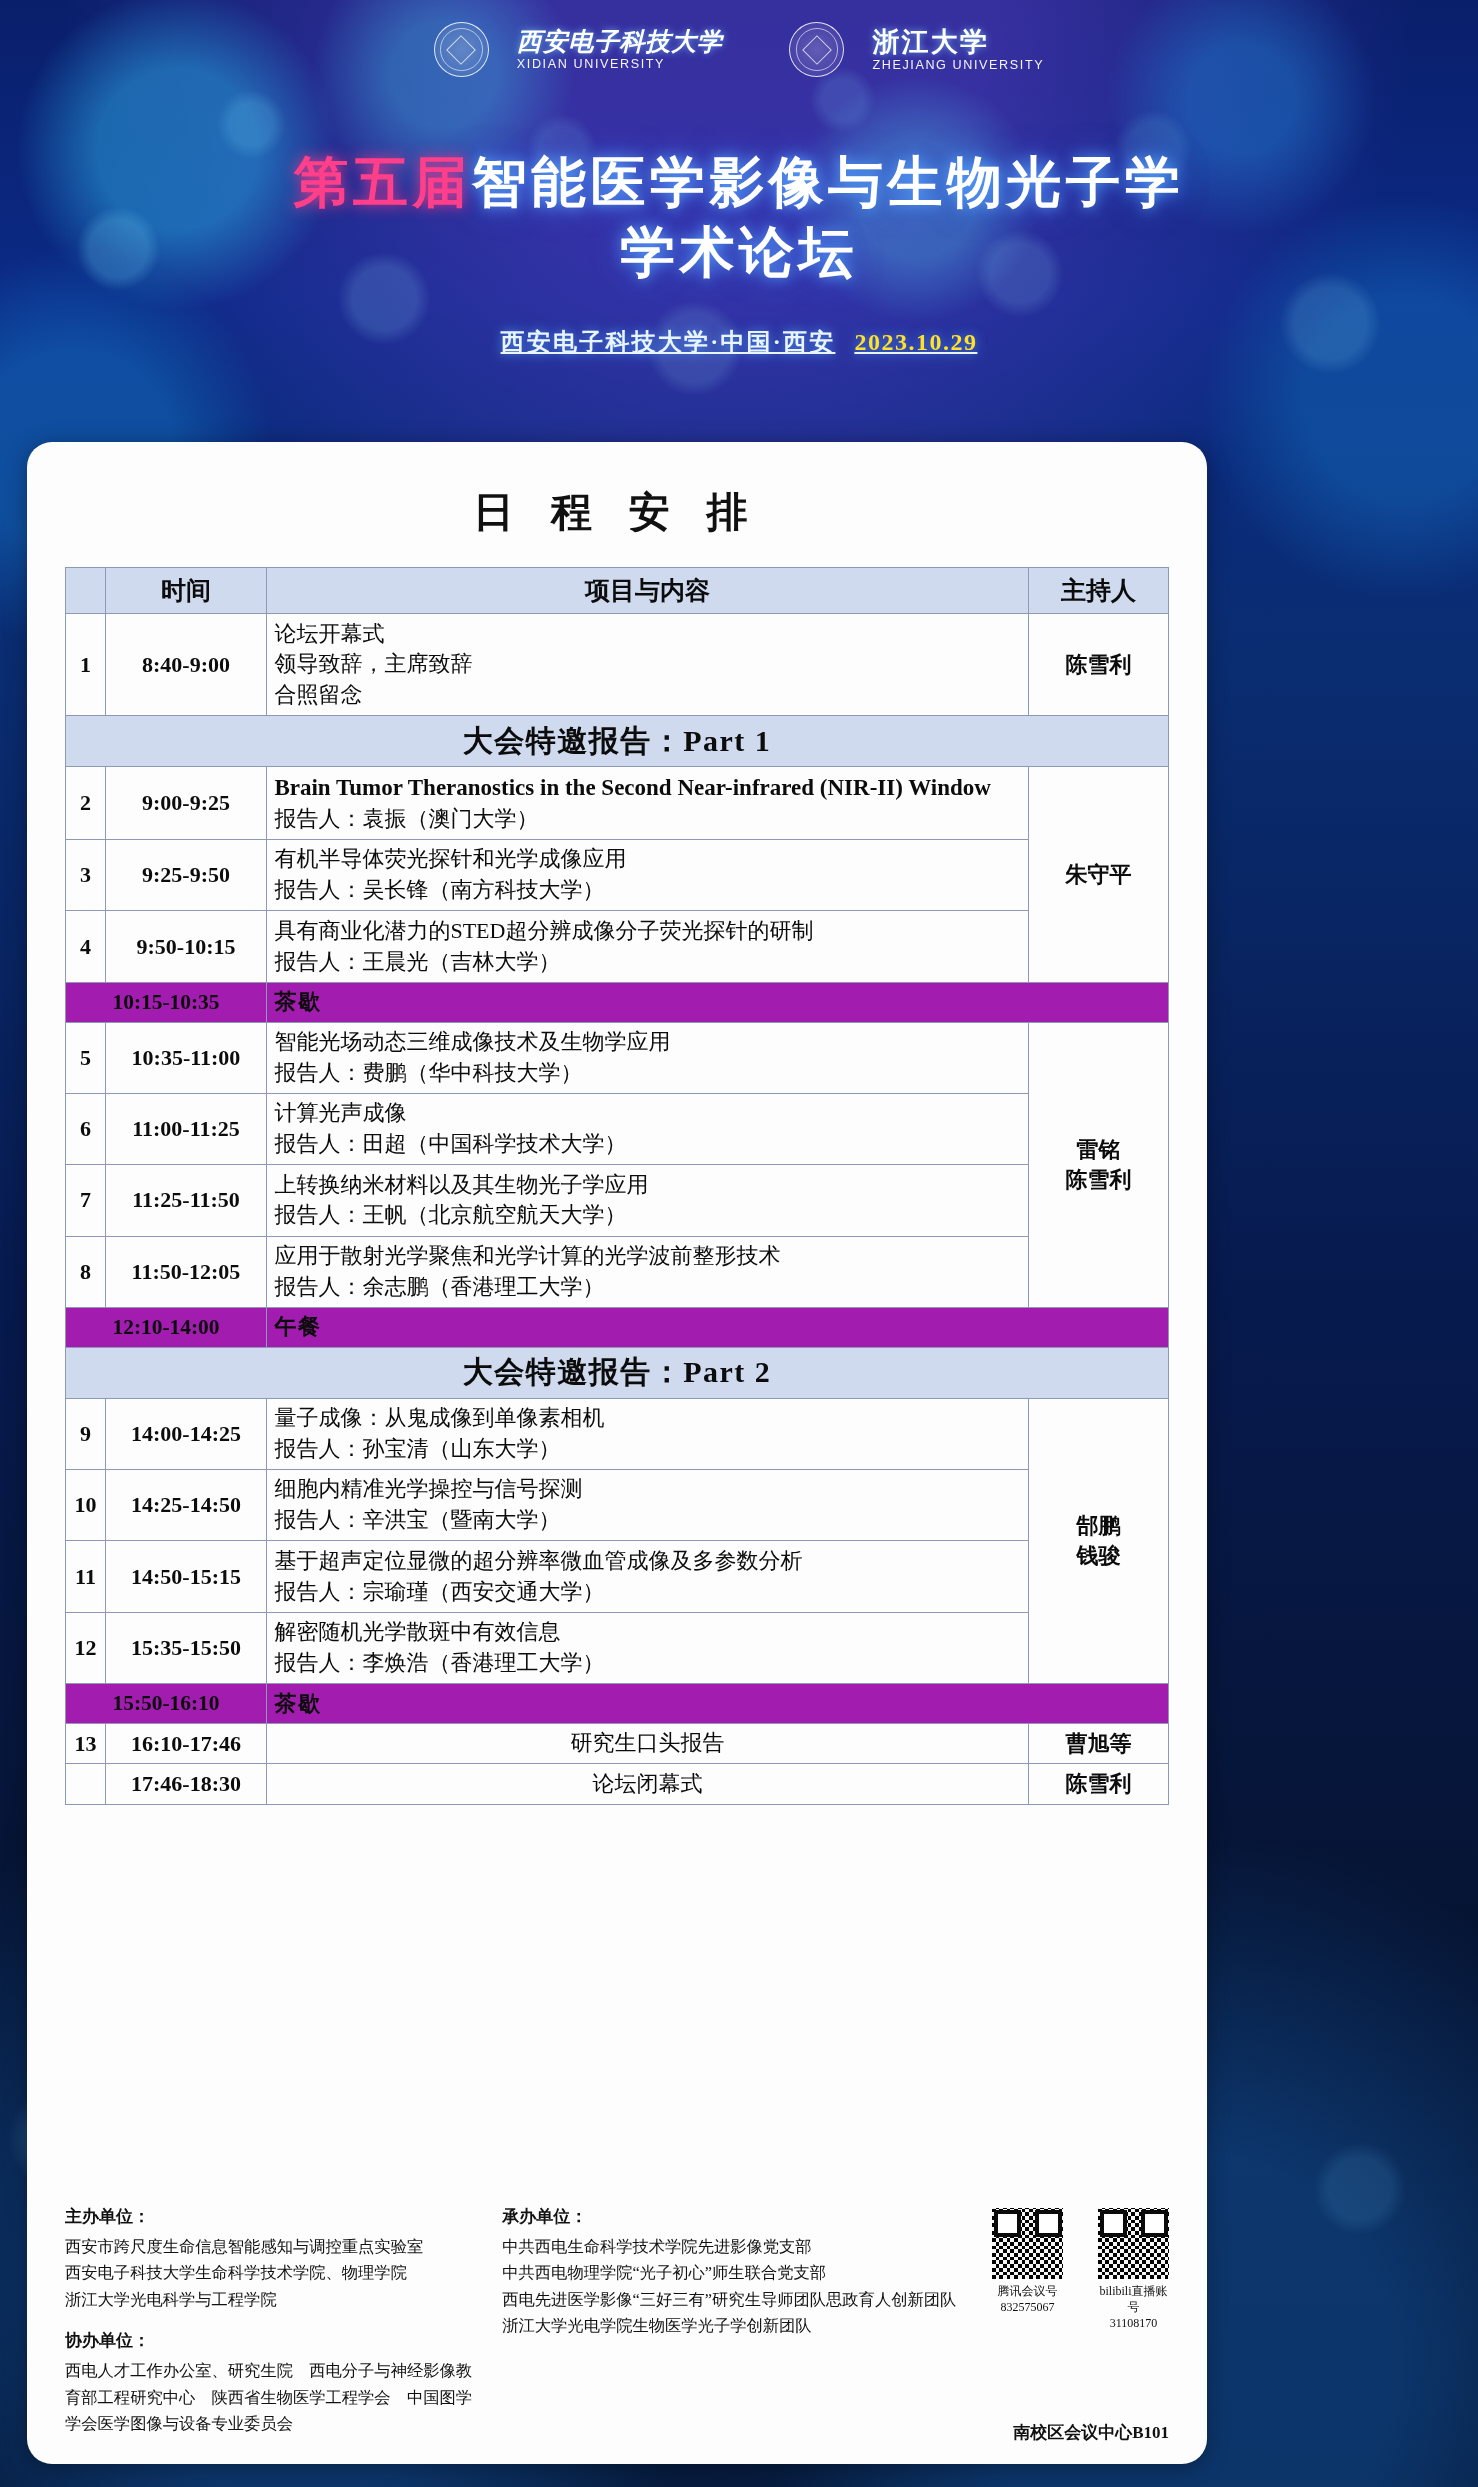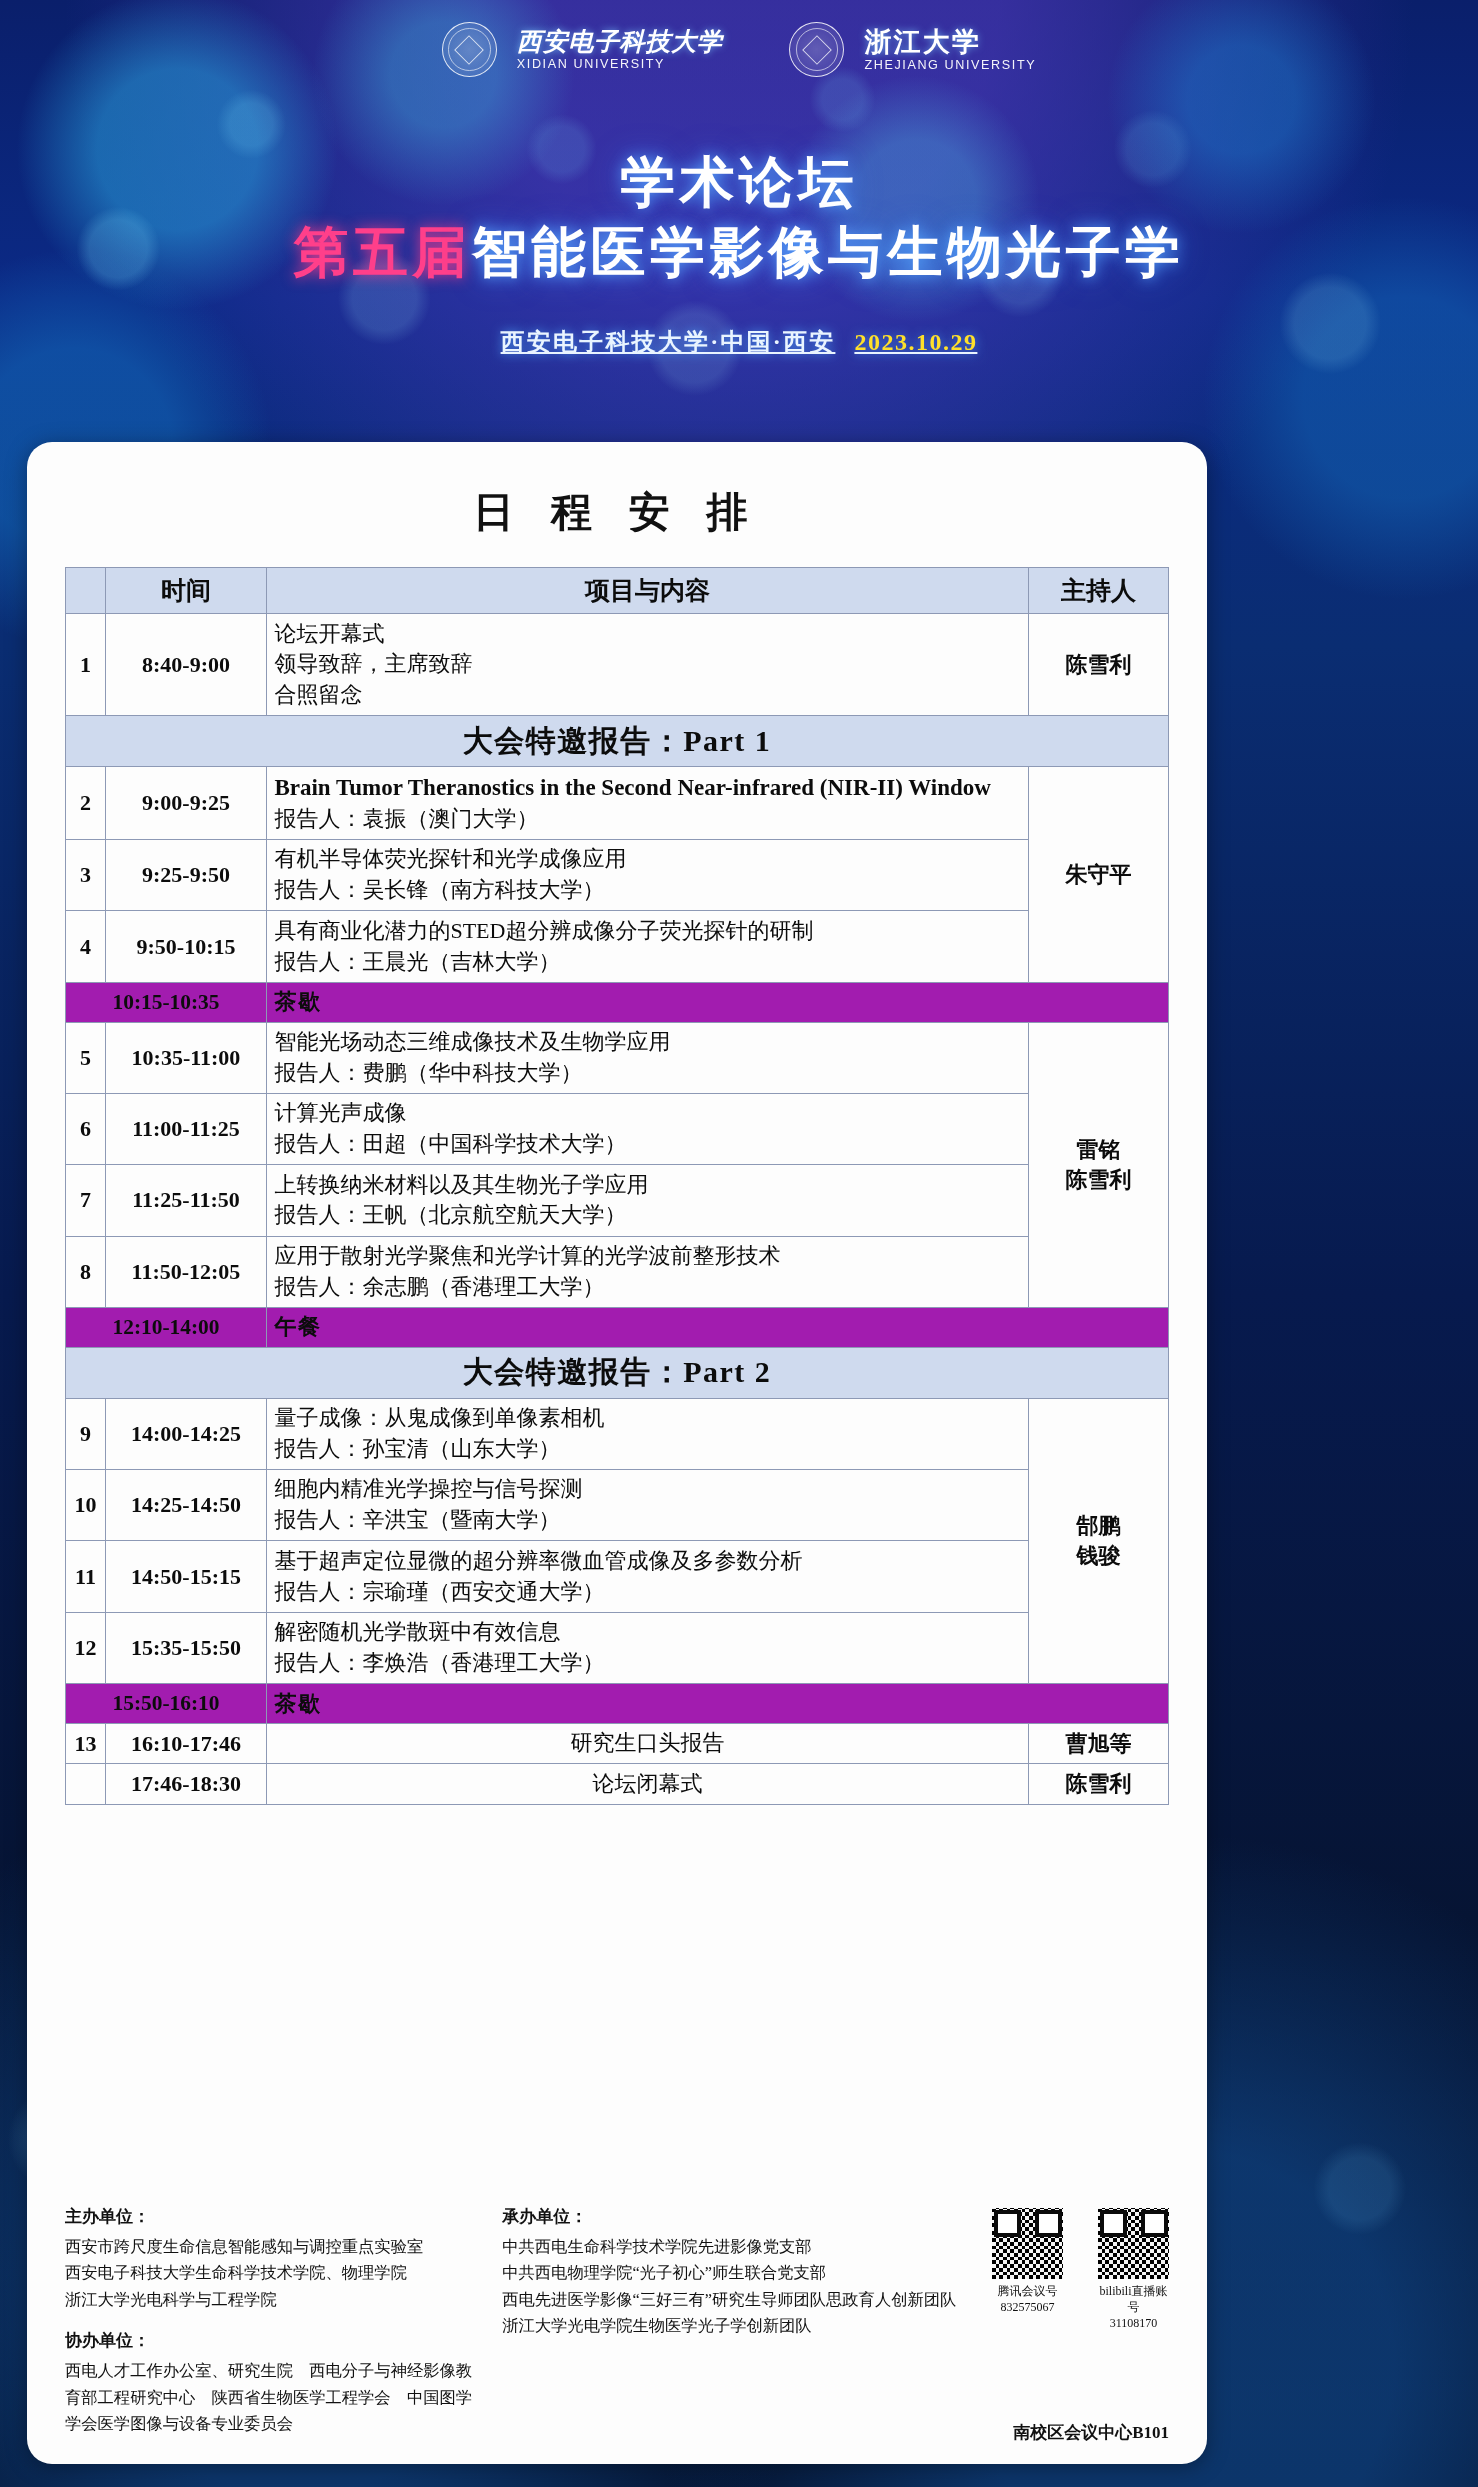--- a/index.html
+++ b/index.html
@@ -42,21 +42,21 @@
       radial-gradient(circle at 4% 86%, rgba(110,200,255,0.13) 0 1.3%, transparent 2.0%),
       radial-gradient(circle at 13% 95%, rgba(110,200,255,0.11) 0 1.0%, transparent 1.6%),
       radial-gradient(circle at 92% 88%, rgba(110,200,255,0.12) 0 1.2%, transparent 1.8%);
   }
   
   .logos {
     position:absolute; top:22px; left:0; right:0;
     display:flex; justify-content:center; align-items:center; gap:67px;
     z-index:5;
   }
-  .logo-group { display:flex; align-items:center; gap:20px; }
+  .logo-group { display:flex; align-items:center; gap:28px; }
   .seal {
     width:55px; height:55px; border-radius:50%;
     border:1.5px solid rgba(255,255,255,0.85);
     position:relative; flex:none;
     background:radial-gradient(circle at 50% 50%, rgba(255,255,255,0.22), rgba(255,255,255,0.04));
   }
   .seal::before {
     content:""; position:absolute; inset:5.2px; border-radius:50%;
     border:0.7px solid rgba(255,255,255,0.6);
   }
@@ -195,24 +195,24 @@
   <div class="logo-group">
     <div class="seal"></div>
     <div class="logo-text">
       <div class="logo-cn zju">浙江大学</div>
       <div class="logo-en">ZHEJIANG UNIVERSITY</div>
     </div>
   </div>
 </div>
 
 <div class="title-wrap">
-  <div class="title-line">学术论坛</div>
   <div class="title-line">
     <span class="ord">第五届</span><span>智能医学影像与生物光子学</span>
   </div>
+  <div class="title-line">学术论坛</div>
   <div class="subtitle">
     <span>西安电子科技大学·中国·西安</span><span class="date">2023.10.29</span>
   </div>
 </div>
 
 <div class="card">
   <div class="card-title">日 程 安 排</div>
 
   <table class="agenda">
     <colgroup>

